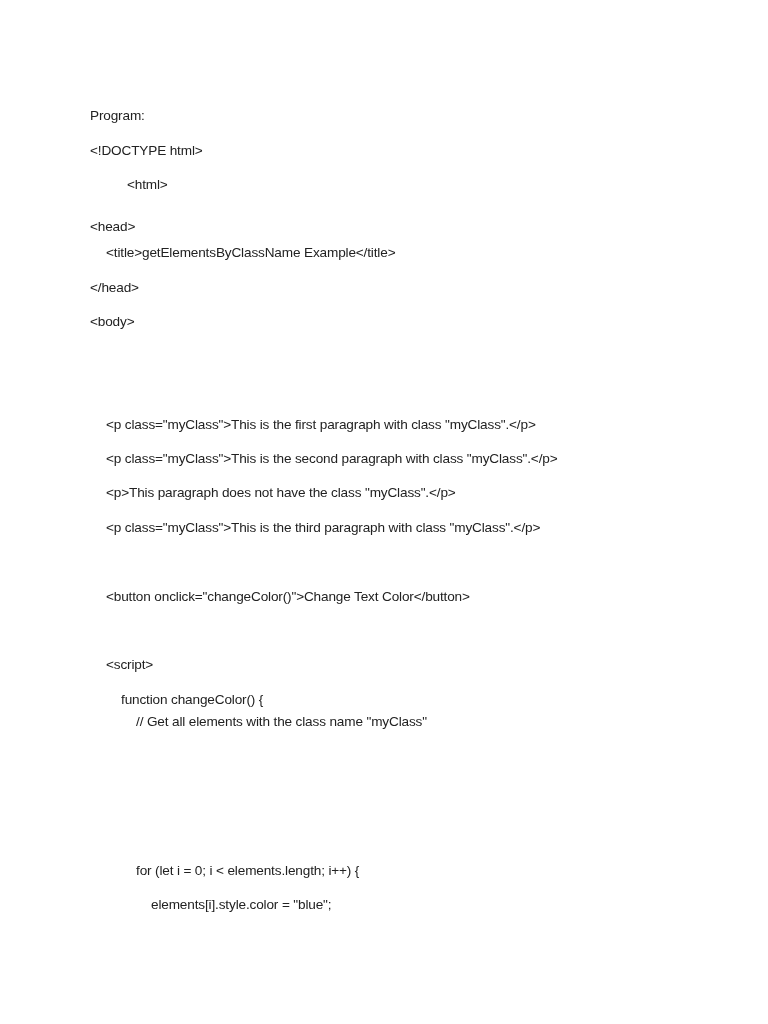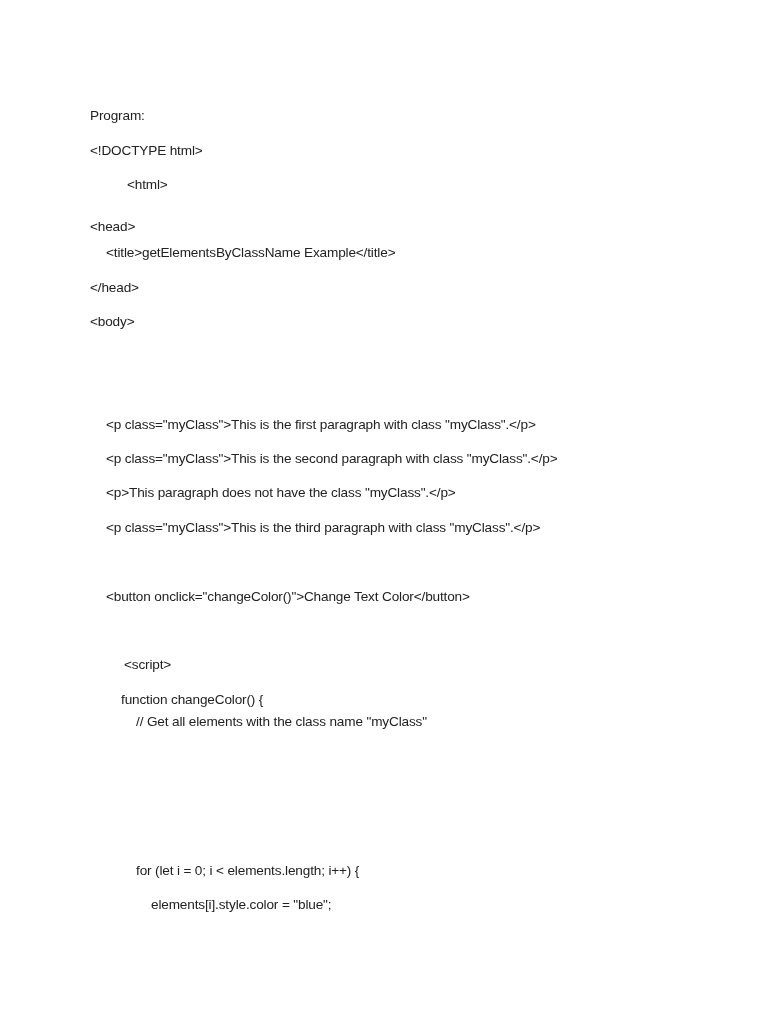--- a/index.html
+++ b/index.html
@@ -45,19 +45,19 @@
   <div class="line" style="left:90px;  top:278px;">&lt;/head&gt;</div>
   <div class="line" style="left:90px;  top:312px;">&lt;body&gt;</div>
   <div class="line" style="left:90px;  top:380px;"></div>
   <div class="line" style="left:106px; top:415px;">&lt;p class="myClass"&gt;This is the first paragraph with class "myClass".&lt;/p&gt;</div>
   <div class="line" style="left:106px; top:449px;">&lt;p class="myClass"&gt;This is the second paragraph with class "myClass".&lt;/p&gt;</div>
   <div class="line" style="left:106px; top:483px;">&lt;p&gt;This paragraph does not have the class "myClass".&lt;/p&gt;</div>
   <div class="line" style="left:106px; top:518px;">&lt;p class="myClass"&gt;This is the third paragraph with class "myClass".&lt;/p&gt;</div>
   <div class="line" style="left:90px;  top:552px;"></div>
   <div class="line" style="left:106px; top:587px;">&lt;button onclick="changeColor()"&gt;Change Text Color&lt;/button&gt;</div>
   <div class="line" style="left:90px;  top:621px;"></div>
-  <div class="line" style="left:124px; top:655px;text-align:center;">&lt;script&gt;</div>
+  <div class="line" style="left:106px; top:655px;text-align:center;">&lt;script&gt;</div>
   <div class="line" style="left:121px; top:690px;">function changeColor() {</div>
   <div class="line" style="left:136px; top:712px;text-align:right;">// Get all elements with the class name "myClass"</div>
   <div class="line" style="left:90px;  top:792px;"></div>
   <div class="line" style="left:136px; top:861px;">for (let i = 0; i &lt; elements.length; i++) {</div>
   <div class="line" style="left:151px; top:895px;">elements[i].style.color = "blue";</div>
 </div>
 
 </body></html>

